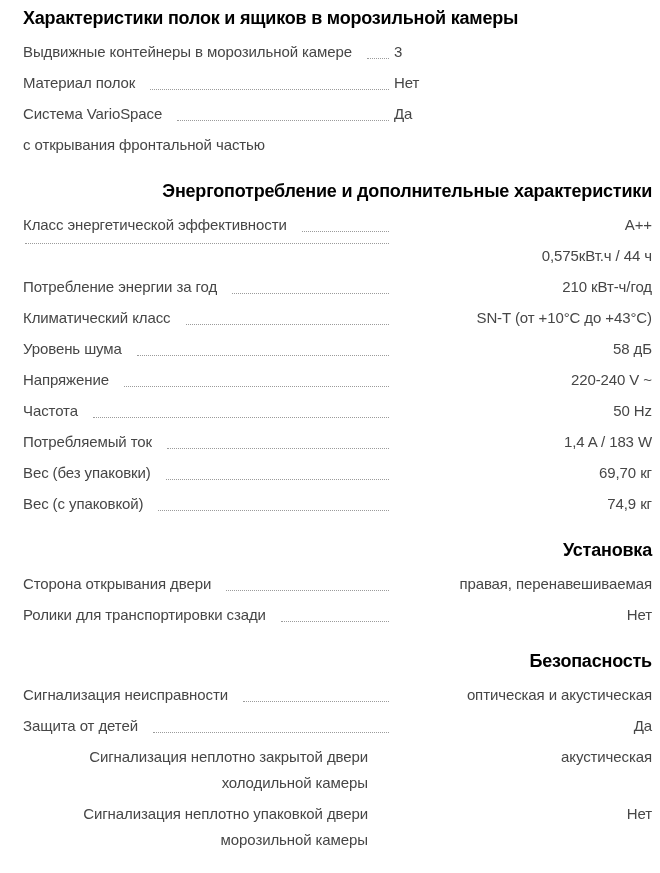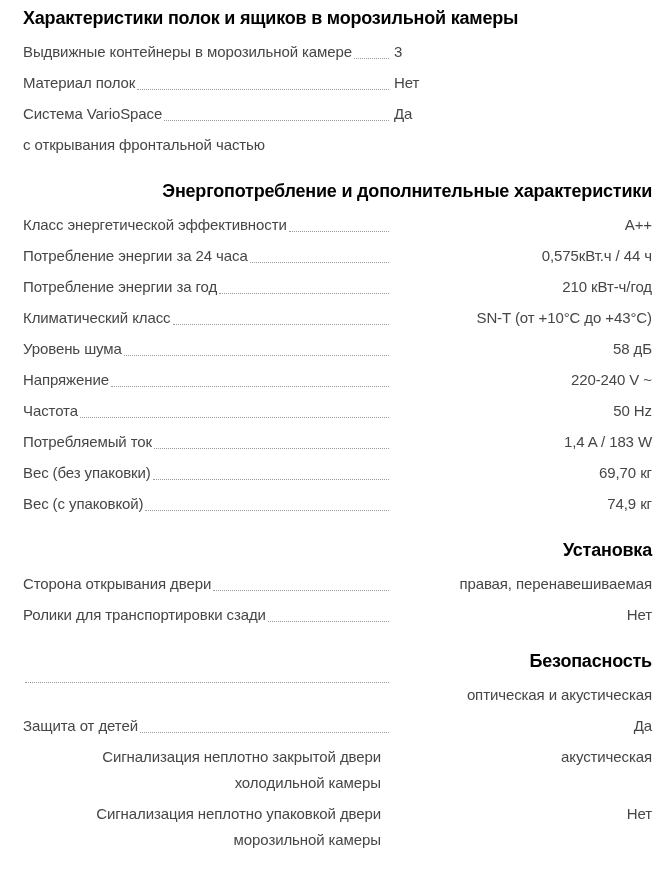--- a/index.html
+++ b/index.html
@@ -36,20 +36,21 @@
     line-height: 26px;
     margin-bottom: 5px;
     color: #464646;
   }
 
   .label-cell {
     flex: 0 0 371px;
     max-width: 371px;
     display: flex;
     min-width: 0;
+    gap: 13px;
   }
 
   .label { letter-spacing: -0.1px; }
 
   .leader {
     flex: 1 1 0;
     min-width: 6px;
     align-self: flex-end;
     height: 0;
     border-bottom: 1px dotted #9b9b9b;
@@ -106,21 +107,20 @@
   <div class="spec-row">
     <div class="label-cell">
       <span class="label">Класс энергетической эффективности</span>
       <span class="leader"></span>
     </div>
     <div class="value">А++</div>
   </div>
 
   <div class="spec-row">
     <div class="label-cell">
-      <span class="label">Потребление энергии за 24 часа</span>
       <span class="leader"></span>
     </div>
     <div class="value">0,575кВт.ч / 44 ч</div>
   </div>
 
   <div class="spec-row">
     <div class="label-cell">
       <span class="label">Потребление энергии за год</span>
       <span class="leader"></span>
     </div>
@@ -204,20 +204,21 @@
     <div class="value">Нет</div>
   </div>
 </div>
   </section>
 
   <section class="spec-section">
     <h2 class="section-title">Безопасность</h2>
     <div class="rows">
   <div class="spec-row">
     <div class="label-cell">
+      <span class="label">Сигнализация неисправности</span>
       <span class="leader"></span>
     </div>
     <div class="value">оптическая и акустическая</div>
   </div>
 
   <div class="spec-row">
     <div class="label-cell">
       <span class="label">Защита от детей</span>
       <span class="leader"></span>
     </div>

